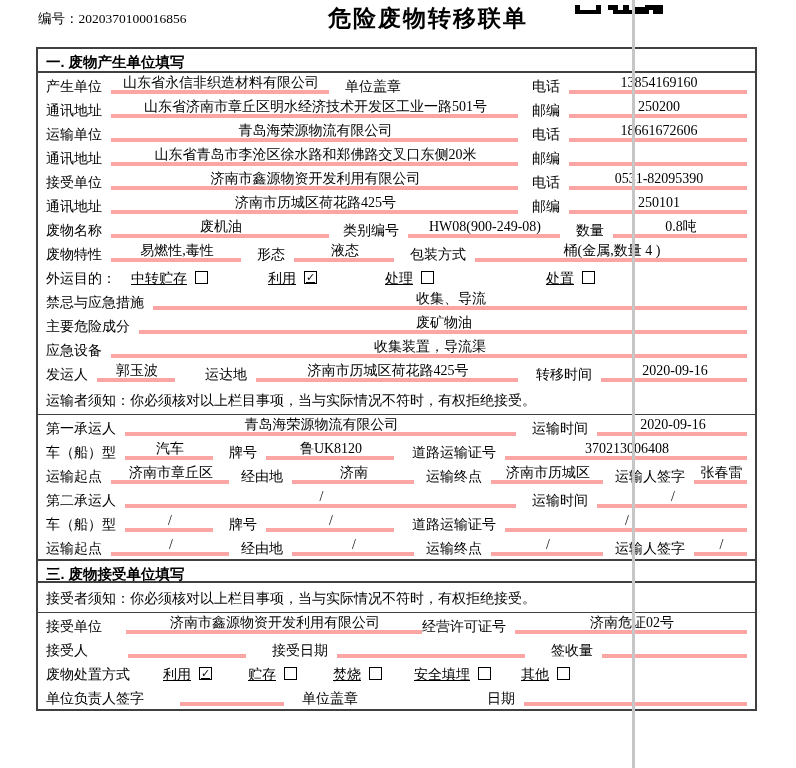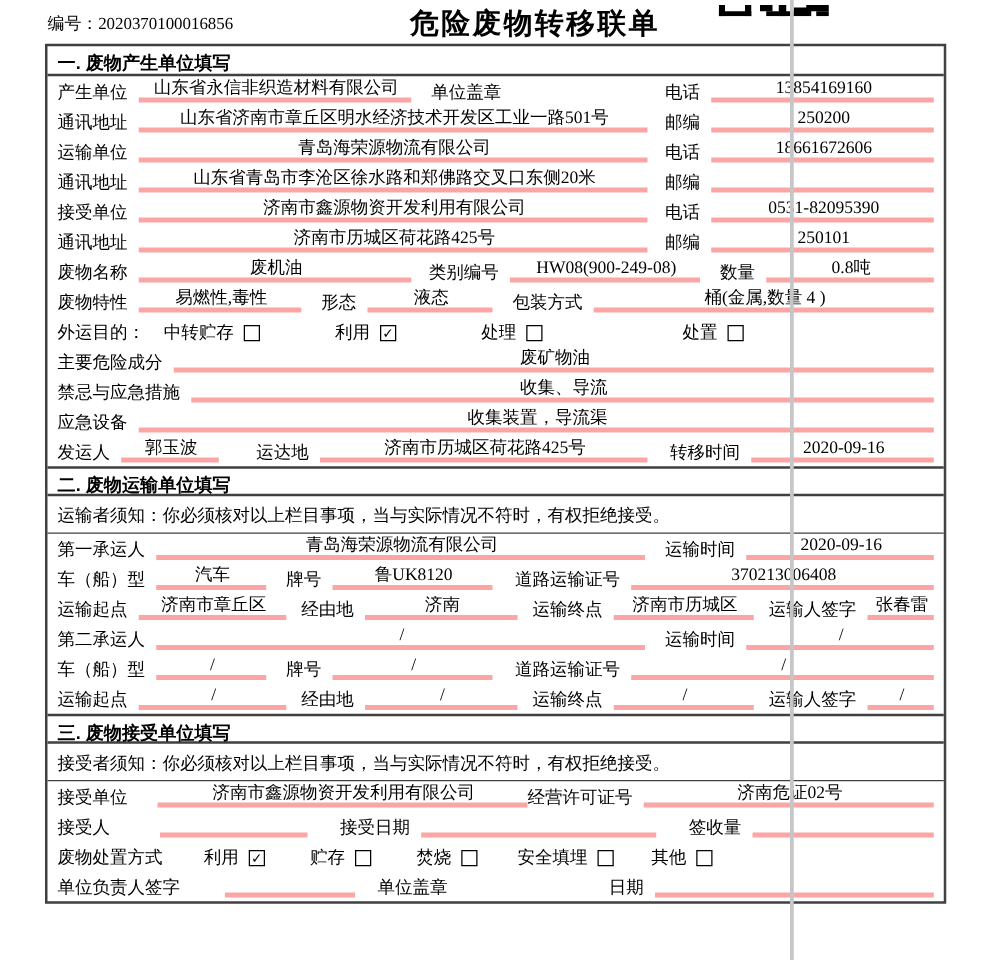--- a/index.html
+++ b/index.html
@@ -15,21 +15,21 @@
   .docno { position:absolute; top:10px; left:38px; font-size:13.5px; white-space:nowrap; }
   .title {
     position:absolute; top:3px; left:328px; font-size:23px; font-weight:bold;
     letter-spacing:2px; white-space:nowrap;
     font-family:"Liberation Sans","DejaVu Sans",sans-serif;
   }
   .qr { position:absolute; top:0; left:575px; width:90px; height:9px; }
   .qr svg rect { fill:#000; }
 
   .form {
-    position:absolute; top:35px; left:36px; width:721px;
+    position:absolute; top:47px; left:36px; width:721px;
     border:2px solid #404040; background:#fff;
   }
   .sech {
     height:24px; padding:4px 8px 0; font-weight:bold; font-size:14.5px;
     font-family:"Liberation Sans","DejaVu Sans",sans-serif;
     border-bottom:2px solid #404040; white-space:nowrap;
   }
   .sech.topline { border-top:2px solid #404040; }
   .notice {
     height:30px; padding:7px 8px 0; font-size:14px;
@@ -40,21 +40,21 @@
     padding:0 8px 3px 8px; font-size:14px; line-height:1.1; white-space:nowrap;
   }
   .lbl { flex:none; margin-right:9px; }
   .u {
     border-bottom:4px solid #fca5a5; padding:0 3px 0 5px; min-height:17px; flex:none;
     overflow:hidden;
     text-align:center;
   }
   .u.grow { flex:1; }
   .rcol { margin-left:auto; width:215px; display:flex; align-items:flex-end; flex:none; }
-  .opt { display:flex; align-items:flex-end; flex:none; }
+  .opt { display:flex; align-items:flex-start; flex:none;text-decoration:underline; }
   .cb {
     display:inline-block; width:13px; height:13px; border:1px solid #000;
     margin-left:8px; margin-bottom:1px; font-size:11px; line-height:12px; text-align:center;
     font-family:"DejaVu Sans","Liberation Sans",sans-serif; padding:0; flex:none;
   }
   .footer { position:absolute; top:748px; left:38px; font-size:14px; white-space:nowrap; }
 </style>
 </head>
 <body>
 
@@ -171,44 +171,43 @@
         <span>处理</span>
         <span class="cb"></span>
       </span>
       <span class="opt" style="margin-left:112px">
         <span>处置</span>
         <span class="cb"></span>
       </span>
     </div>
 
     <div class="row">
+      <span class="lbl">禁忌与应急措施</span>
+      <span class="u grow">收集、导流</span>
+    </div>
+
+    <div class="row">
       <span class="lbl">主要危险成分</span>
       <span class="u grow">废矿物油</span>
-    </div>
-
-    <div class="row">
-      <span class="lbl">禁忌与应急措施</span>
-      <span class="u grow">收集、导流</span>
     </div>
 
     <div class="row">
       <span class="lbl">应急设备</span>
       <span class="u grow">收集装置，导流渠</span>
     </div>
 
     <div class="row">
       <span class="lbl">发运人</span>
       <span class="u" style="width:78px">郭玉波</span>
       <span class="lbl" style="margin-left:30px">运达地</span>
       <span class="u" style="width:262px">济南市历城区荷花路425号</span>
       <span class="lbl" style="margin-left:18px">转移时间</span>
       <span class="u grow">2020-09-16</span>
     </div>
 
-    <div class="sech topline">二. 废物运输单位填写</div>
     <div class="notice">运输者须知：你必须核对以上栏目事项，当与实际情况不符时，有权拒绝接受。</div>
 
     <div class="row">
       <span class="lbl">第一承运人</span>
       <span class="u grow" style="margin-right:16px">青岛海荣源物流有限公司</span>
       <span class="rcol">
         <span class="lbl">运输时间</span>
         <span class="u grow">2020-09-16</span>
       </span>
     </div>

